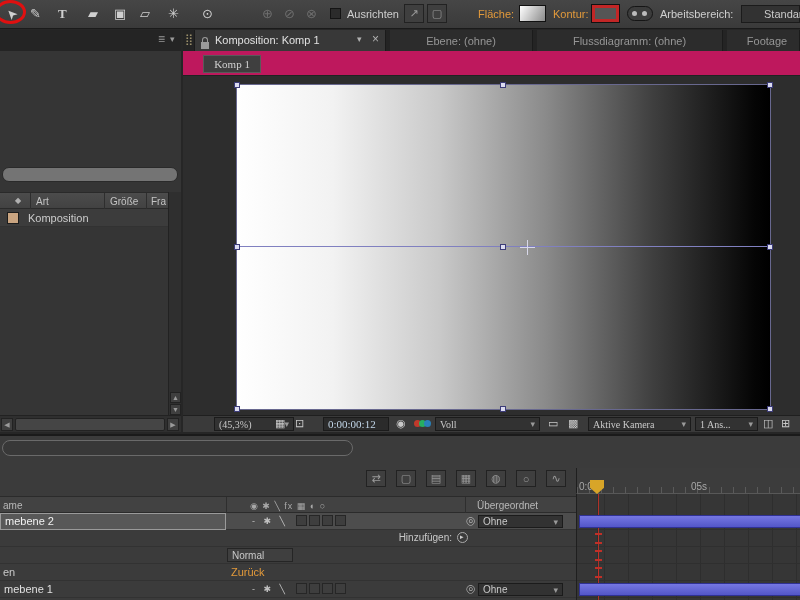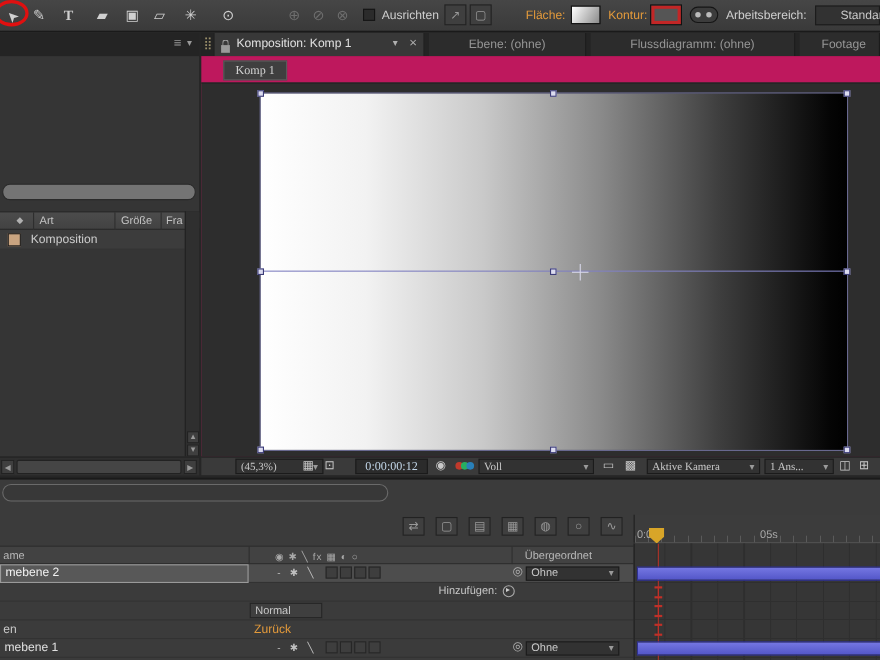--- a/index.html
+++ b/index.html
@@ -159,21 +159,21 @@
       <span class="abs cross" style="left:337px;top:164px;"></span>
     </div>
 
     <div class="abs" style="left:0;top:364px;width:617px;height:17px;background:#3a3a3a;border-top:1px solid #1f1f1f;">
       <div class="abs dd" style="left:5px;top:1px;width:80px;height:14px;margin-left:26px;">
         <span>(45,3%)</span>
         <span class="car">▾</span>
       </div>
       <span class="abs glyph" style="left:92px;top:2px;font-size:11px;">▦</span>
       <span class="abs glyph" style="left:112px;top:2px;font-size:11px;">⊡</span>
-      <div class="abs dd" style="left:140px;top:1px;width:66px;height:14px;background:#2b2b2b;justify-content:center;">
+      <div class="abs dd" style="left:140px;top:1px;width:66px;height:14px;background:#2b2b2b;">
         <span style="color:#c2d6e8;font-size:11px;">0:00:00:12</span>
       </div>
       <span class="abs glyph" style="left:213px;top:2px;font-size:11px;">◉</span>
       <span class="abs" style="left:231px;top:4px;width:18px;height:8px;">
         <span class="dotc" style="left:0;background:#c0392b;"></span>
         <span class="dotc" style="left:5px;background:#27ae60;"></span>
         <span class="dotc" style="left:10px;background:#2980b9;"></span>
       </span>
       <div class="abs dd" style="left:252px;top:1px;width:105px;height:14px;">
         <span>Voll</span>

